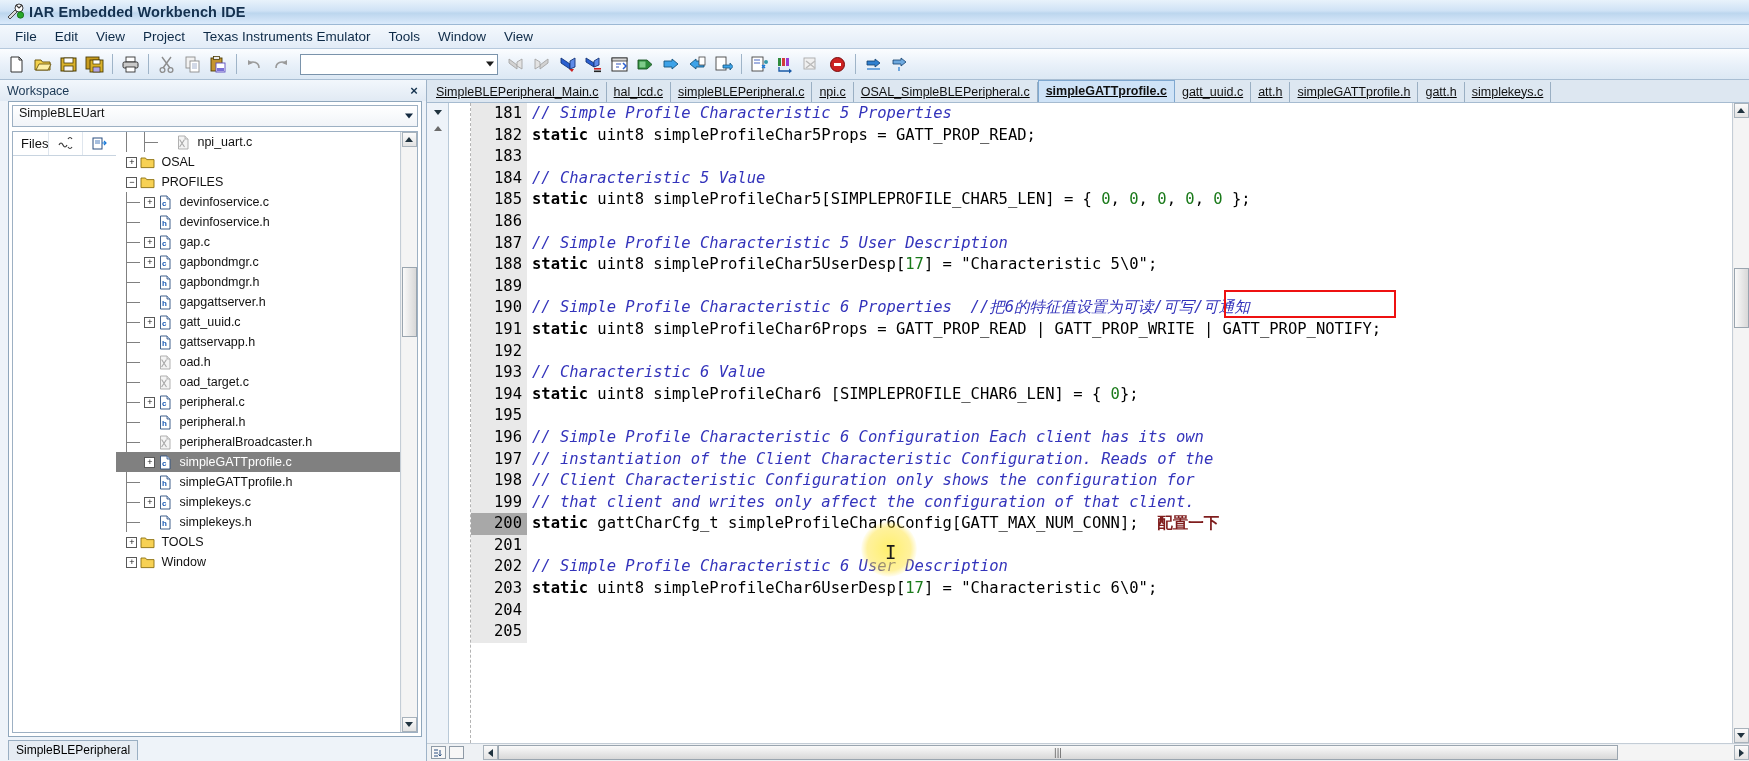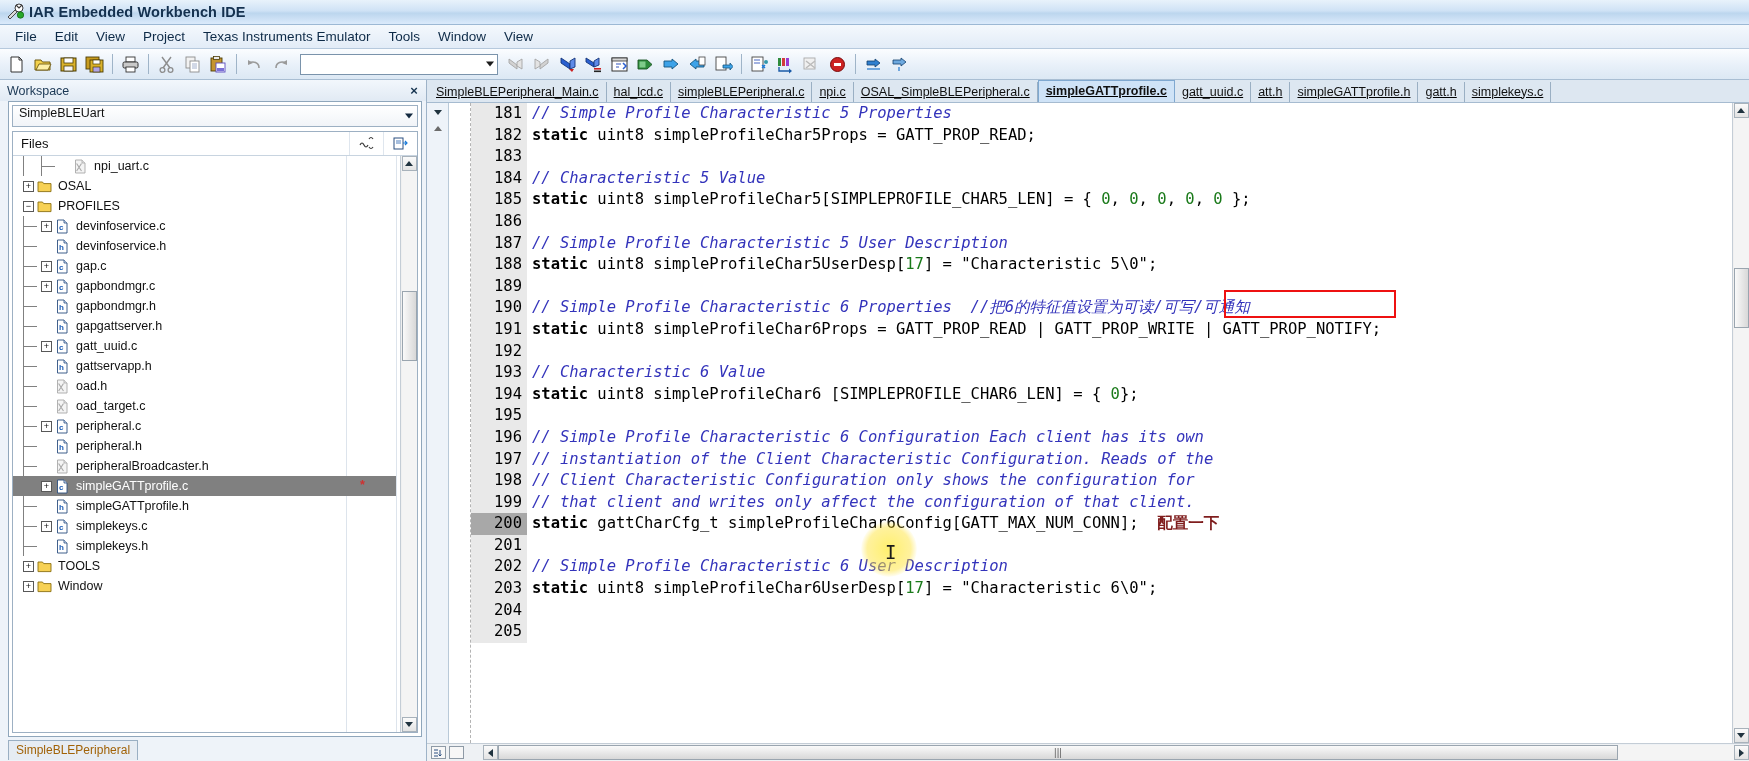--- a/index.html
+++ b/index.html
@@ -142,21 +142,21 @@
     width: 0; height: 0;
     border-left: 4px solid transparent;
     border-right: 4px solid transparent;
     border-top: 5px solid #13293f;
   }
   #files-panel {
     flex: 1;
     margin: 2px 3px 3px 3px;
     border: 1px solid #9db0c3;
     background: #ffffff;
-    display: flex; flex-direction: column;
+    display: flex; flex-direction: row;
     overflow: hidden;
     position: relative;
   }
   #files-head {
     height: 24px;
     display: flex; align-items: center;
     border-bottom: 1px solid #c8d4e0;
     background: #ffffff;
     flex: none;
   }
@@ -212,21 +212,21 @@
 
   
   #ws-status {
     height: 22px;
     flex: none;
     display: flex; align-items: center;
     background: #eef3f9;
     padding-left: 8px;
   }
   #ws-status .tabchip {
-    font-size: 12px; color: #a16207;
+    font-size: 12px; color: #000000;
     background: #e6ecf3;
     border: 1px solid #9aafc3;
     border-bottom: none;
     padding: 2px 7px 3px 7px;
   }
 
   
   #editor-region {
     flex: 1;
     display: flex; flex-direction: column;

